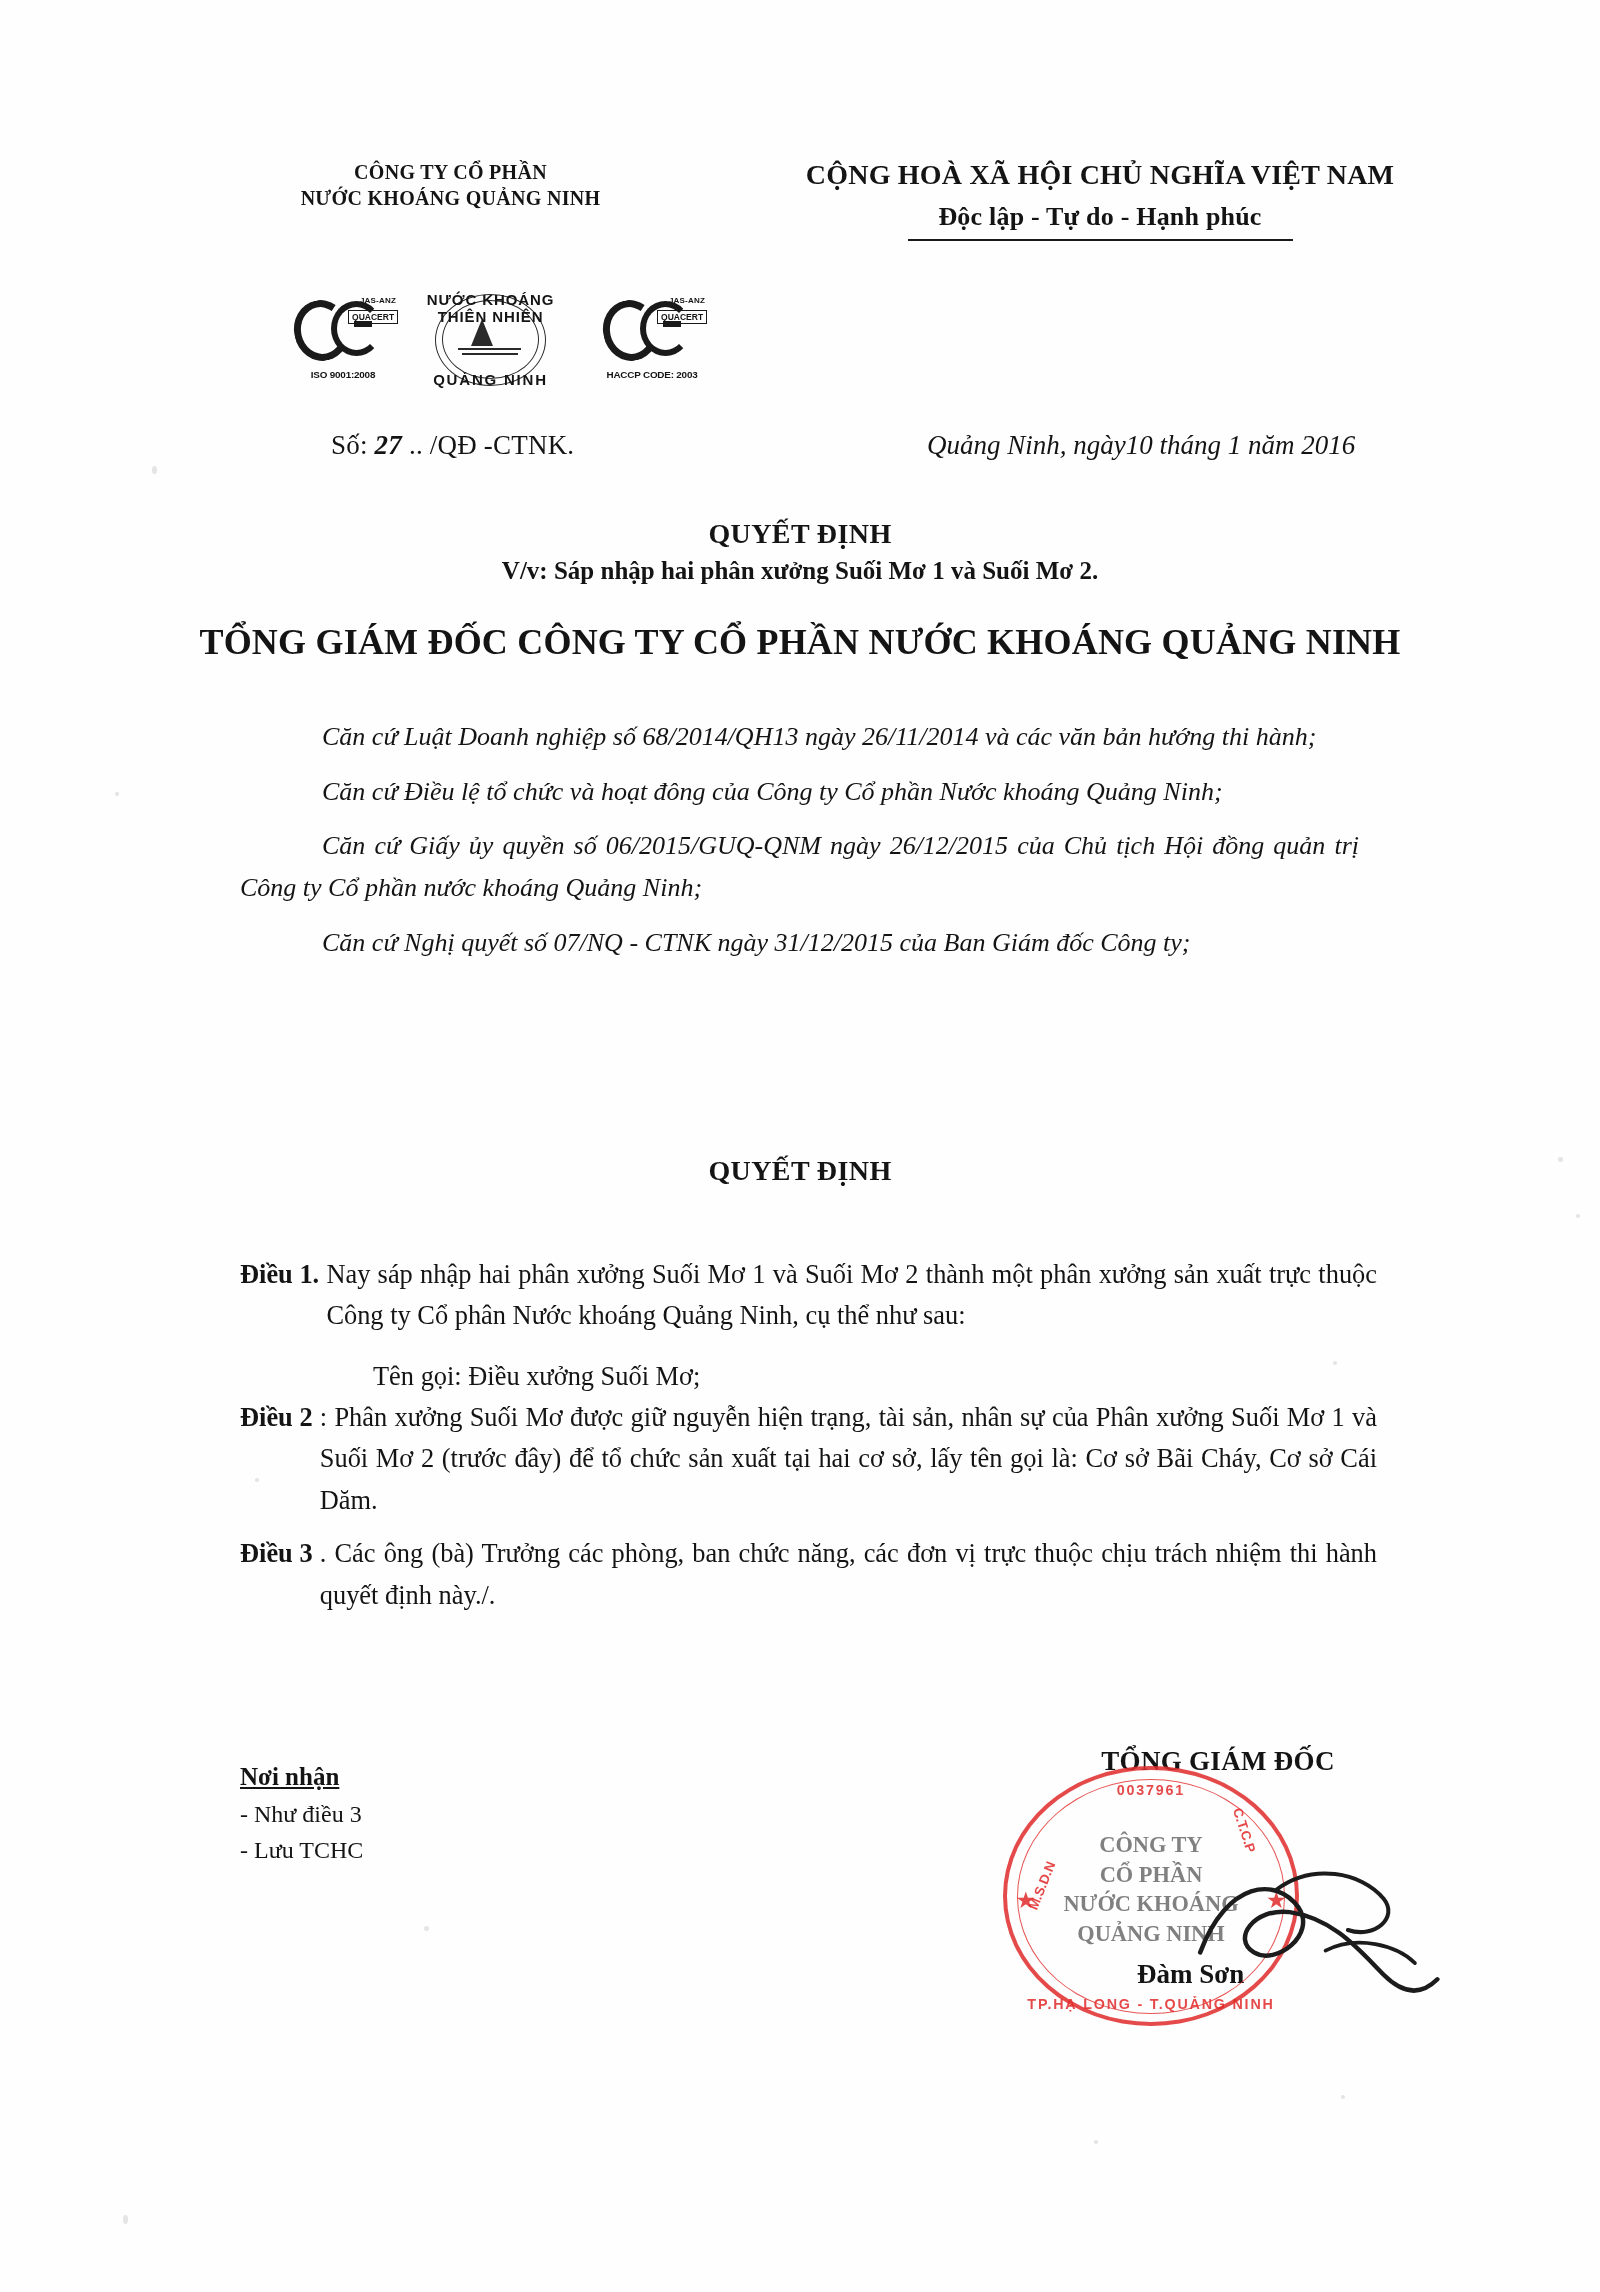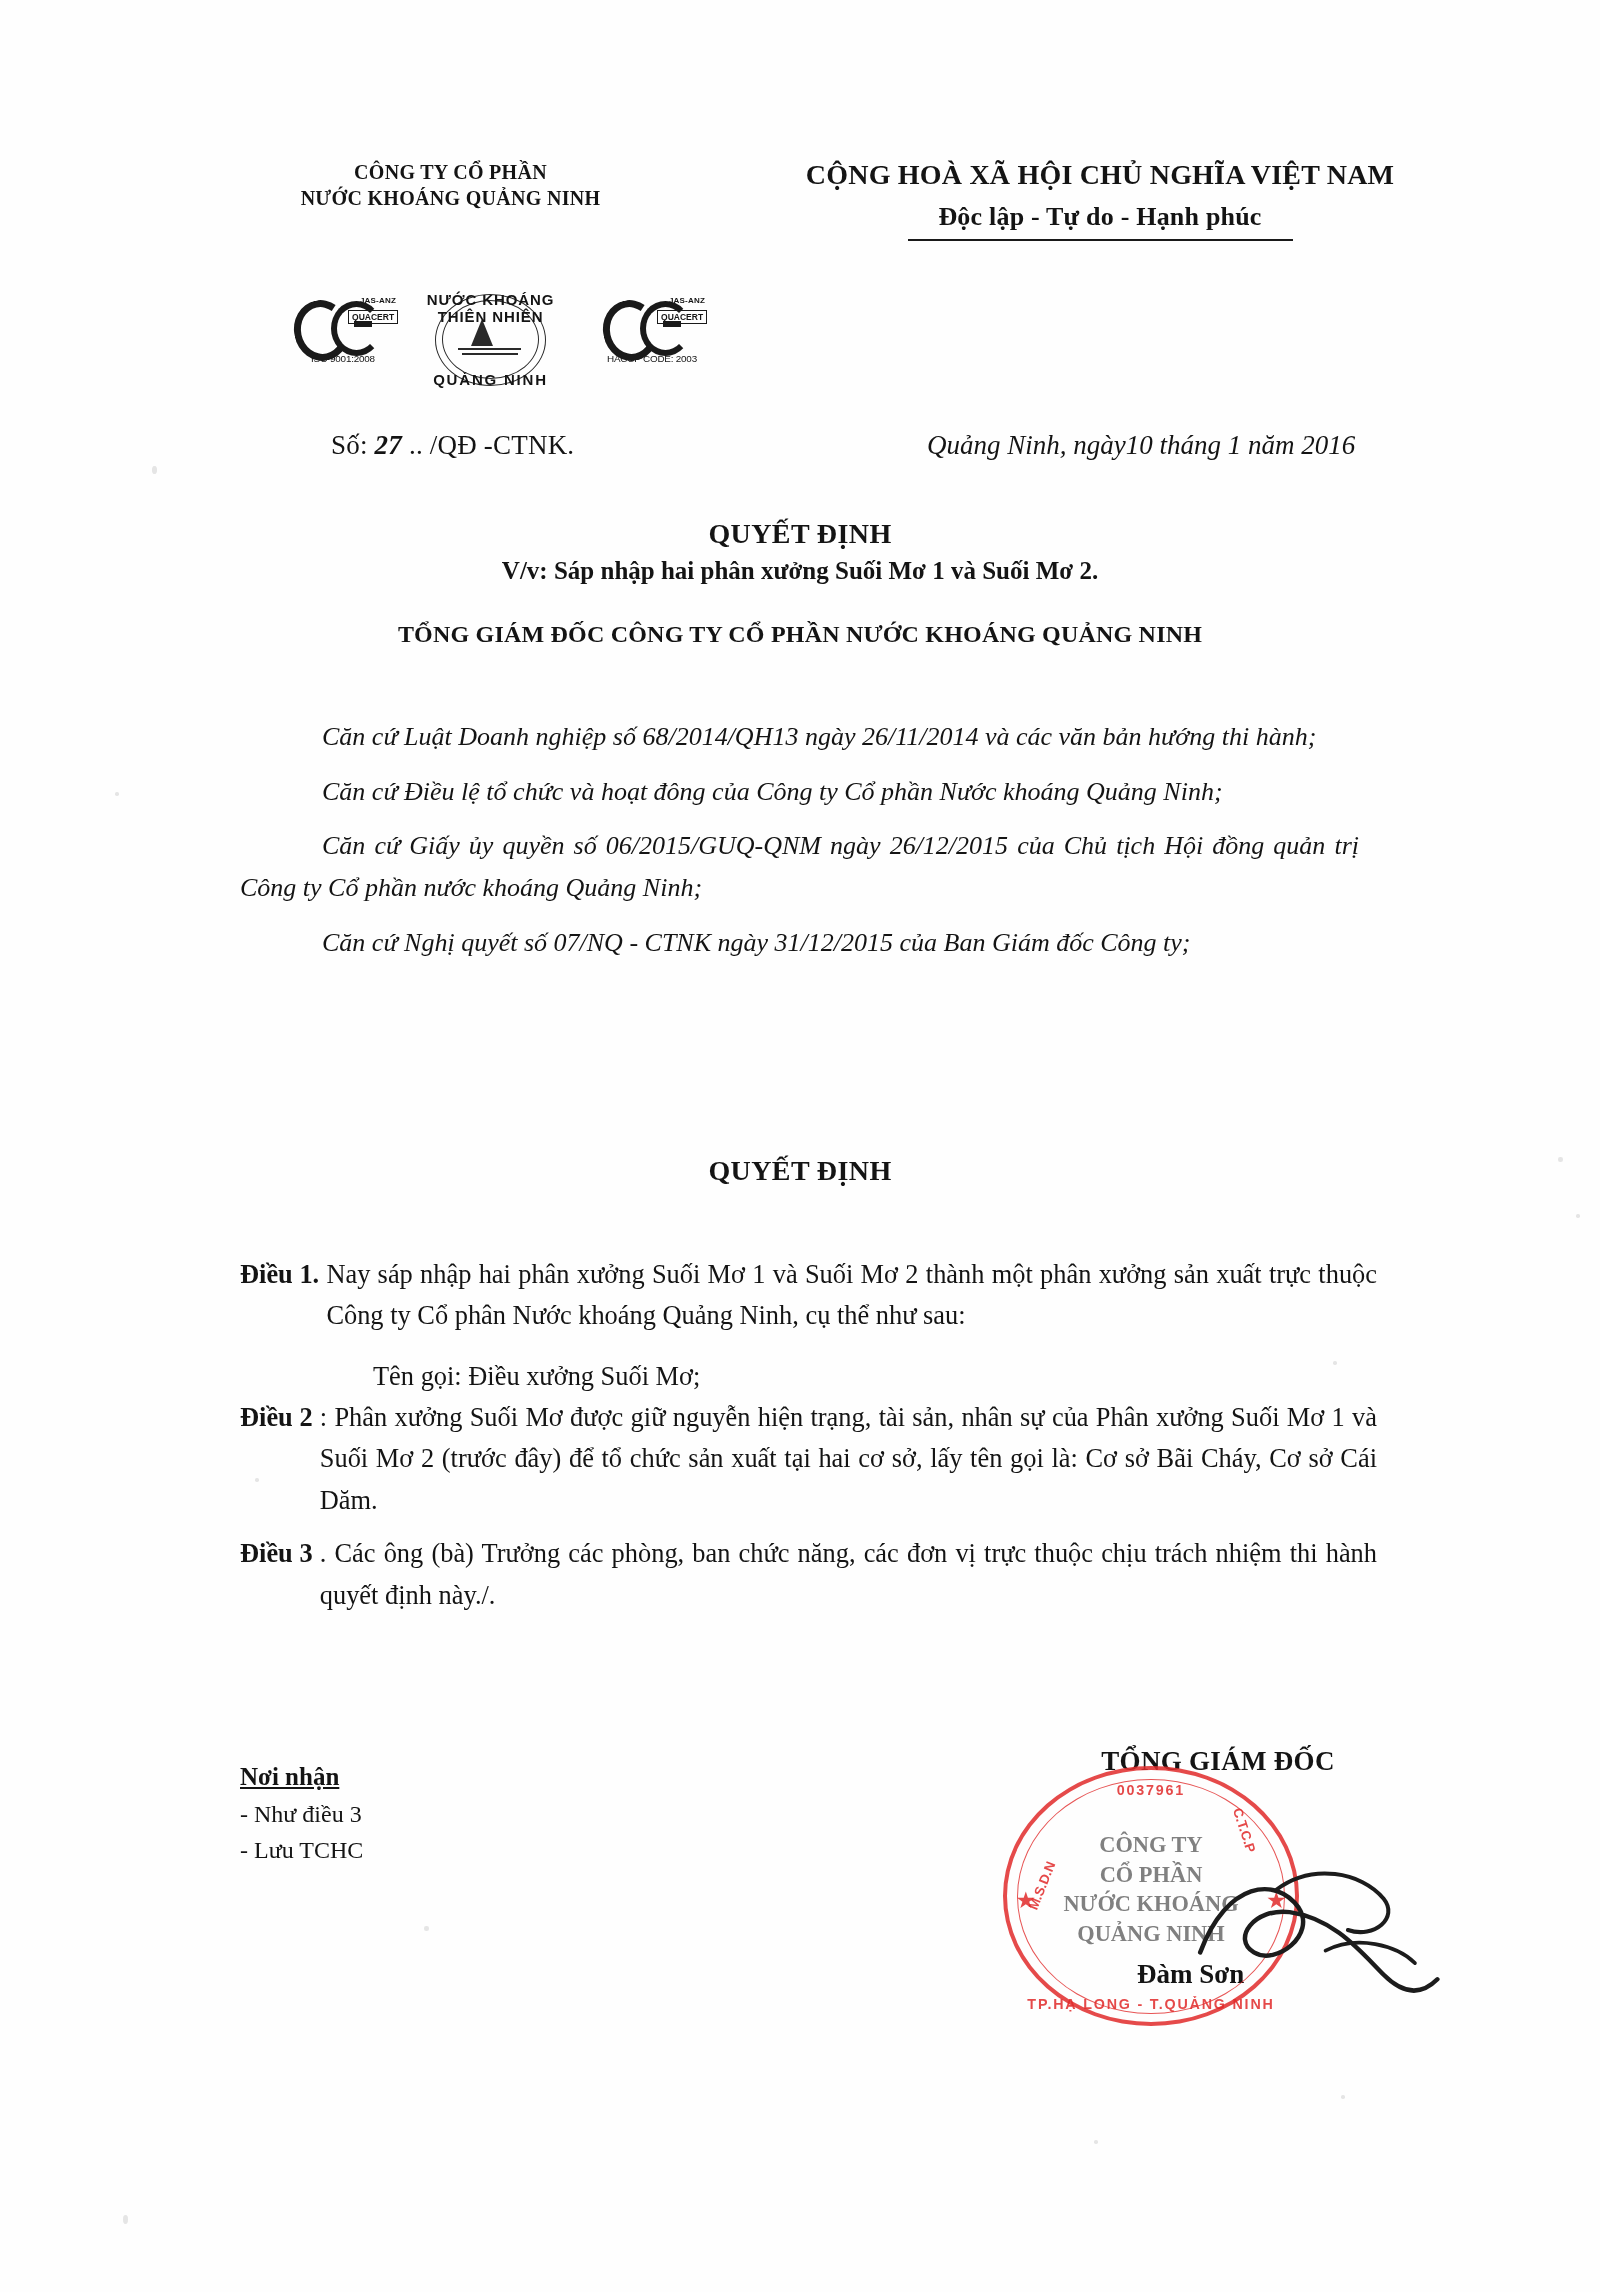--- a/index.html
+++ b/index.html
@@ -144,23 +144,23 @@
     right: -1.8px;
     top: 14.3px;
     font-size: 8.5px;
     font-weight: bold;
     border: 0.9px solid #1a1a1a;
     padding: 0.9px 2.7px;
   }
   .cert .caption {
     text-align: center;
     font-size: 9.9px;
-    font-weight: normal;
+    font-weight: bold;
     letter-spacing: -0.2px;
-    margin-top: 1px;
+    margin-top: 17px;
   }
 
   .seal-logo {
     position: absolute;
     left: 134px;
     top: -3.6px;
     width: 143px;
     height: 97px;
   }
   .seal-logo .ring {
@@ -254,21 +254,21 @@
     font-size: 28px;
     font-weight: bold;
     letter-spacing: 0.4px;
   }
   .t2 {
     font-size: 25px;
     font-weight: bold;
     margin-top: 7.2px;
   }
   .t3 {
-    font-size: 24px;
+    font-size: 36px;
     font-weight: bold;
     margin-top: 36px;
     letter-spacing: 0.2px;
   }
 
   
   .preamble {
     position: absolute;
     top: 716px;
     left: 240px;

